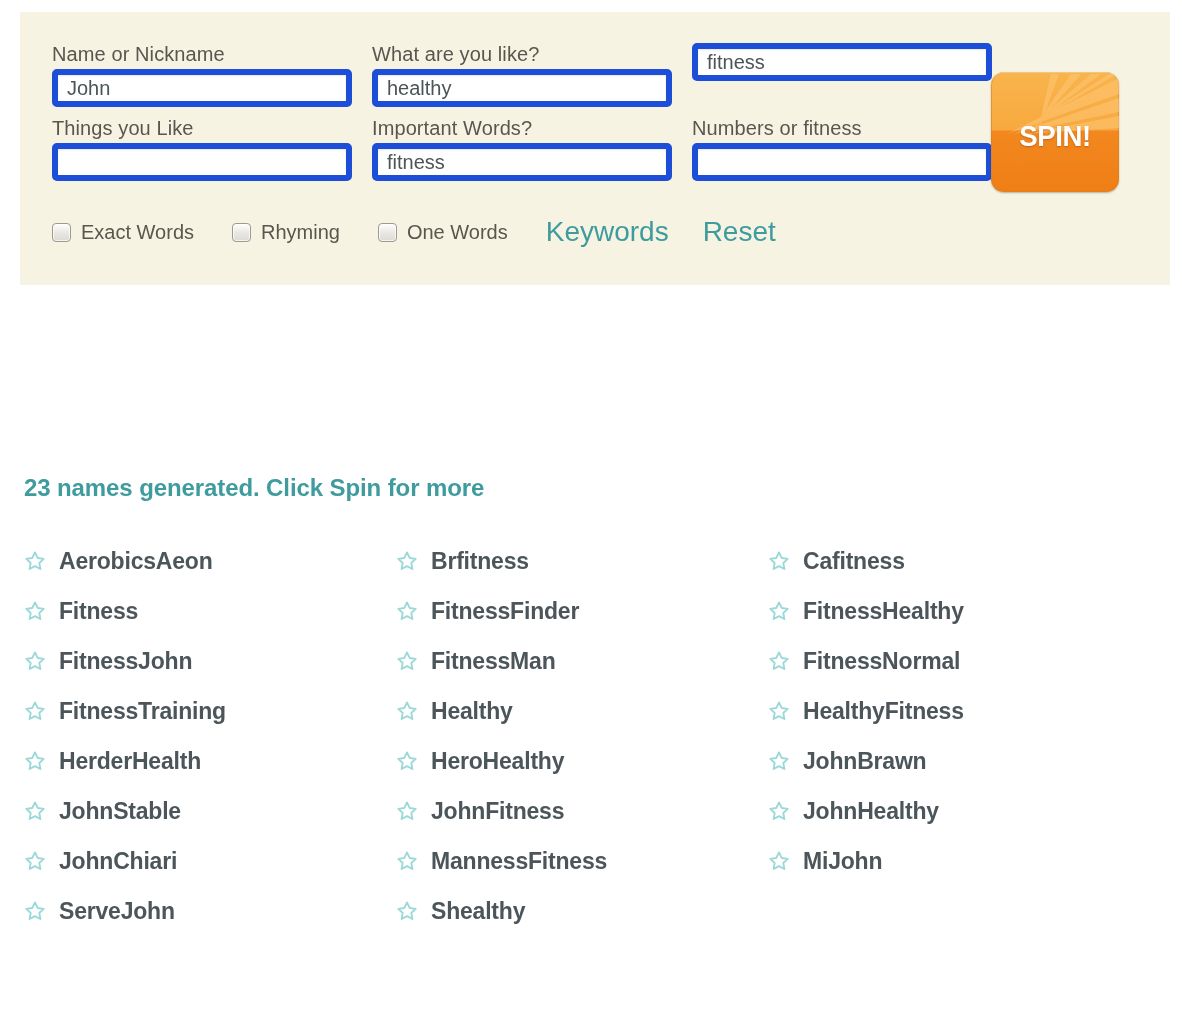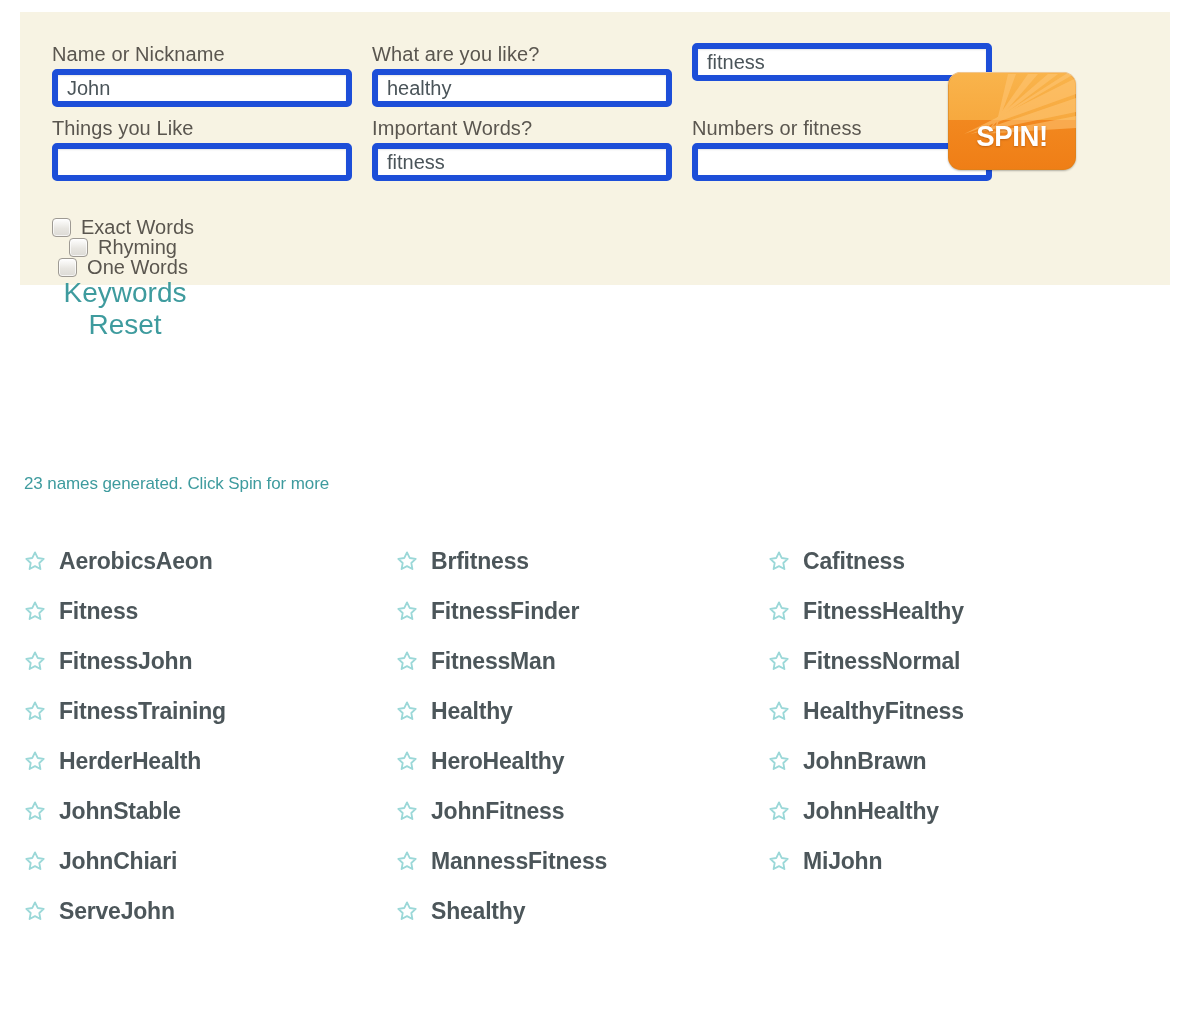--- a/index.html
+++ b/index.html
@@ -72,24 +72,24 @@
     border-radius: 5px;
     box-shadow: inset 0 1px 2px rgba(0,0,0,0.10);
     outline: none;
   }
 
   .field-input::placeholder { color: #a8a49c; }
 
   
   .spin-button {
     position: absolute;
-    left: 928px;
+    left: 971px;
     top: 60px;
     width: 128px;
-    height: 98px;
+    height: 120px;
     border: none;
     padding: 0;
     cursor: pointer;
     border-radius: 13px;
     background:
       linear-gradient(to bottom,
         #f9b44c 0%,
         #f7a93f 48.5%,
         #f2881f 49%,
         #ef7e16 100%);
@@ -126,21 +126,20 @@
   }
 
   
   .options-row {
     position: absolute;
     left: 32px;
     top: 205px;
     display: flex;
     align-items: center;
     height: 30px;
-    flex-direction: column;
   }
 
   .check-group {
     display: flex;
     align-items: center;
     margin-right: 38px;
     cursor: pointer;
   }
 
   .checkbox {
@@ -168,22 +167,22 @@
     margin-right: 34px;
     white-space: nowrap;
     cursor: pointer;
   }
 
   
   .results-heading {
     position: absolute;
     left: 24px;
     top: 474px;
-    font-size: 17px;
-    font-weight: normal;
+    font-size: 24px;
+    font-weight: bold;
     color: #3e9b9e;
     letter-spacing: -0.1px;
     white-space: nowrap;
   }
 
   .results-grid {
     position: absolute;
     left: 24px;
     top: 536px;
     width: 1140px;

